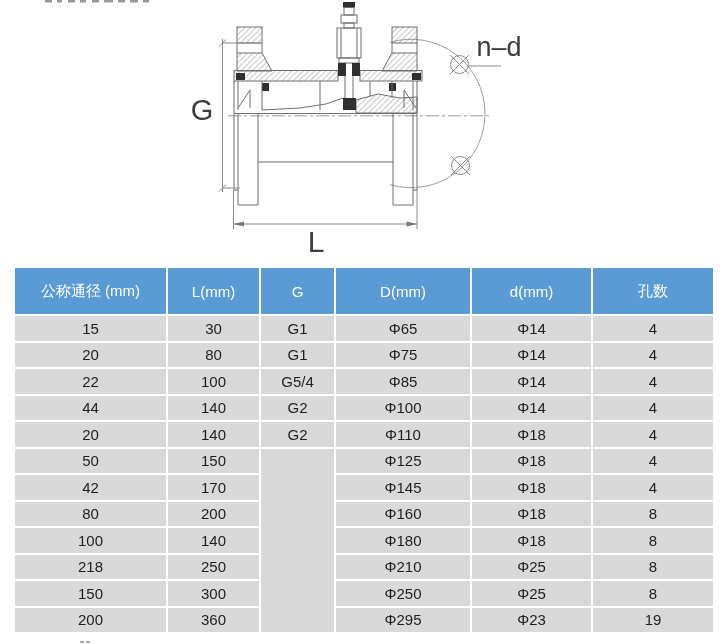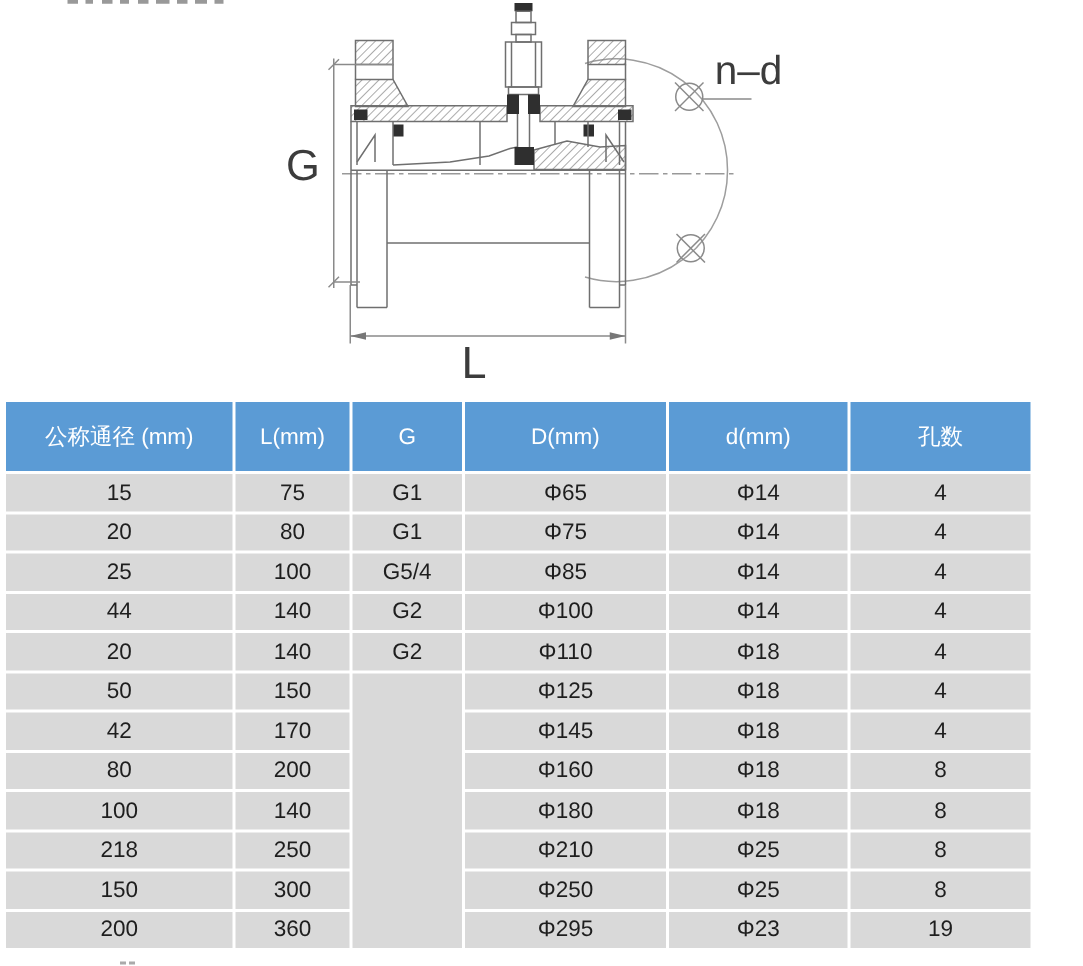--- a/index.html
+++ b/index.html
@@ -1,18 +1,18 @@
 <!DOCTYPE html>
 <html style="--hdr: #5B9BD5; --row: #D9D9D9;"><head>
 <meta charset="utf-8">
 <style>
   html,body{margin:0;padding:0;background:#fff;width:722px;height:644px;overflow:hidden;}
   body{font-family:"Liberation Sans",sans-serif;position:relative;}
   #diagram{position:absolute;left:0;top:0;}
-  #tablewrap{position:absolute;left:2px;top:266px;}
+  #tablewrap{position:absolute;left:13px;top:266px;}
   table{border-collapse:separate;border-spacing:2px;table-layout:fixed;}
   thead tr{height:46px;}
   tbody tr{height:24.5px;margin-top:19px;}
   th{background:var(--hdr,#5B9BD5);color:#fff;font-weight:normal;font-size:15px;padding:0;text-align:center;vertical-align:middle;}
   td{background:var(--row,#D9D9D9);color:#1e1e1e;font-size:15px;padding:0;text-align:center;vertical-align:middle;}
   #cutoff-marks{position:absolute;left:80px;top:641px;width:20px;height:3px;}
   #cutoff-marks span{display:inline-block;width:4px;height:2px;background:#aaa;margin-right:2px;vertical-align:top;}
 </style>
 </head>
 <body>
@@ -148,46 +148,46 @@
   <text x="202" y="120" font-size="29" fill="#3c3c3c" text-anchor="middle" font-family="Liberation Sans, sans-serif">G</text>
   <text x="316" y="252" font-size="30" fill="#3c3c3c" text-anchor="middle" font-family="Liberation Sans, sans-serif">L</text>
   <text x="499" y="56" font-size="27" fill="#3c3c3c" text-anchor="middle" font-family="Liberation Sans, sans-serif">n–d</text>
 </svg>
 
 <div id="tablewrap">
   <table>
     <thead>
       <tr id="hrow">
           <th style="width: 151px;">公称通径 (mm)</th>
-          <th style="width: 76px;">L(mm)</th>
+          <th style="width: 91px;">L(mm)</th>
           <th style="width: 73px;">G</th>
           <th style="width: 134px;">D(mm)</th>
           <th style="width: 119px;">d(mm)</th>
           <th style="width: 120px;">孔数</th>
         </tr>
     </thead>
     <tbody id="tbody">
         <tr>
           <td>15</td>
-          <td>75</td>
+          <td>30</td>
           <td>G1</td>
           <td>Φ65</td>
           <td>Φ14</td>
           <td>4</td>
         </tr>
         <tr>
           <td>20</td>
           <td>80</td>
           <td>G1</td>
           <td>Φ75</td>
           <td>Φ14</td>
           <td>4</td>
         </tr>
         <tr>
-          <td>25</td>
+          <td>22</td>
           <td>100</td>
           <td>G5/4</td>
           <td>Φ85</td>
           <td>Φ14</td>
           <td>4</td>
         </tr>
         <tr>
           <td>44</td>
           <td>140</td>
           <td>G2</td>

